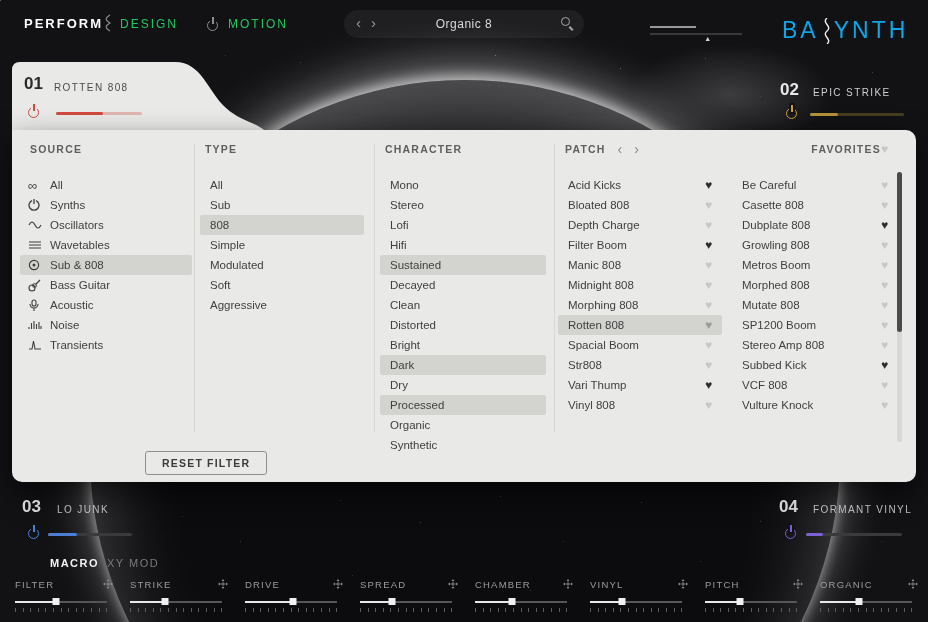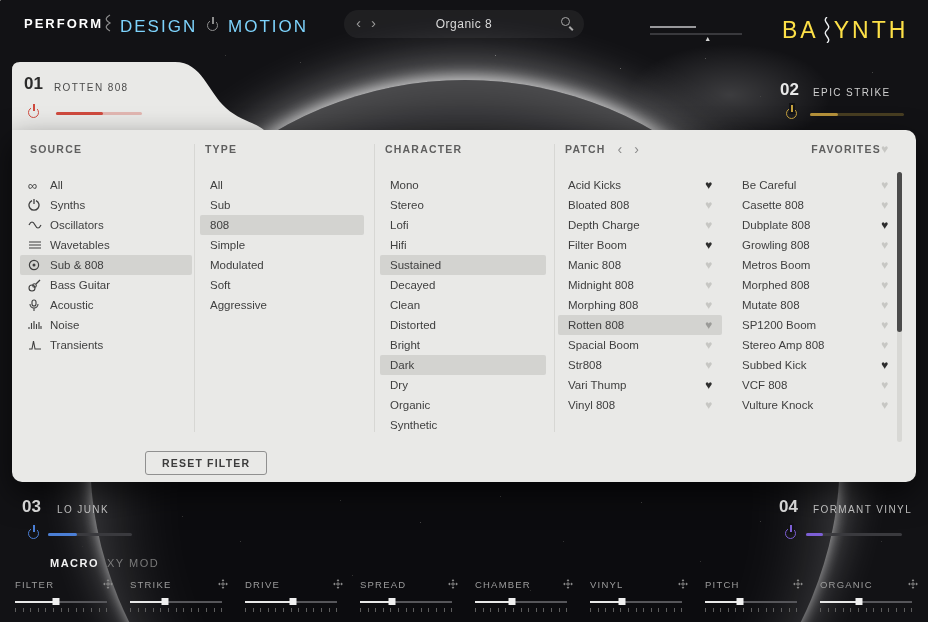--- a/index.html
+++ b/index.html
@@ -14,21 +14,21 @@
   .glow-side { position:absolute; left:620px; top:40px; width:220px; height:110px; border-radius:50%;
     background:radial-gradient(ellipse at center, rgba(255,255,255,.18), rgba(255,255,255,0) 65%); }
   .stars { position:absolute; left:0; top:0; width:1px; height:1px; background:#666;
     box-shadow:140px 70px #555,300px 62px #444,225px 55px #3a3a3a,620px 68px #666,705px 58px #555,
       760px 96px #444,42px 96px #333,872px 72px #444,495px 55px #777,
       340px 500px #3e3e3e,420px 522px #454545,500px 496px #3e3e3e,563px 541px #333,
       641px 502px #444,240px 541px #3a3a3a,182px 516px #333,760px 521px #3c3c3c,
       700px 561px #333,82px 546px #2f2f2f,881px 541px #333,530px 590px #2f2f2f,352px 575px #333; }
 
   
-  .topbar-tab { position:absolute; letter-spacing:2px; font-size:17px; color:#7dd3fc; cursor:default; }
+  .topbar-tab { position:absolute; letter-spacing:2px; font-size:12px; color:#22c55e; cursor:default; }
   .topbar-tab.active { color:#ffffff; font-weight:bold; font-size:13px; }
   .t-perform { left:24px; top:16px; }
   .t-design { left:120px; top:17px; }
   .t-motion { left:228px; top:17px; }
   .helix-ic { position:absolute; left:103px; top:14px; }
   .motion-pw { position:absolute; left:207px; top:17px; }
 
   .pw { display:inline-block; width:11px; height:11px; border:1.6px solid #8e8e8e; border-radius:50%; position:relative; }
   .pw::after { content:""; position:absolute; left:50%; top:-4px; transform:translateX(-50%);
     width:2px; height:7px; background:#8e8e8e; box-shadow:0 0 0 2px var(--bg,#121215); }
@@ -43,21 +43,21 @@
   .searchbar .arrow { color:#9a9a9a; font-size:15px; line-height:18px; cursor:pointer; }
   .searchbar .value { position:absolute; left:0; right:0; top:7px; text-align:center; color:#d9d9d9; font-size:12px; letter-spacing:.5px; }
   .mag { position:absolute; right:14px; top:7px; width:9px; height:9px; border:1.5px solid #a8a8a8; border-radius:50%; }
   .mag::after { content:""; position:absolute; left:8px; top:8px; width:5px; height:1.5px; background:#a8a8a8; transform:rotate(45deg); transform-origin:0 0; }
 
   .meter { position:absolute; left:650px; top:24px; width:96px; height:18px; }
   .meter .l1 { position:absolute; left:0; top:2px; width:46px; height:2px; background:#98989b; }
   .meter .l2 { position:absolute; left:0; top:9px; width:92px; height:2px; background:#39393d; }
   .meter .mk { position:absolute; top:11px; font-size:7px; color:#d5d5d5; transform:translateX(-50%); }
 
-  .logo { position:absolute; left:782px; top:17px; display:flex; align-items:flex-start; color:#fde047;
+  .logo { position:absolute; left:782px; top:17px; display:flex; align-items:center; color:#0ea5e9;
     font-size:23px; letter-spacing:3px; font-weight:400; }
 
   
   .slot-num { font-size:17px; font-weight:bold; }
   .slot-name { font-size:10px; letter-spacing:1.4px; }
   .hslider { position:absolute; height:3px; border-radius:2px; }
   .hslider .fill { position:absolute; left:0; top:0; height:3px; border-radius:2px; }
 
   .tab01 { position:absolute; left:12px; top:62px; width:252px; height:68px; background:#e9e9e7;
     clip-path:path("M0 8 Q0 0 8 0 L163 0 C190 0 196 30 214 46 C227 58 242 60 252 68 L0 68 Z");text-align:right; }
@@ -325,20 +325,23 @@
         </div>
       <div class="row">
           <span>Bright</span>
         </div>
       <div class="row sel">
           <span>Dark</span>
         </div>
       <div class="row">
           <span>Dry</span>
         </div>
+      <div class="row sel">
+          <span>Processed</span>
+        </div>
       <div class="row">
           <span>Organic</span>
         </div>
       <div class="row">
           <span>Synthetic</span>
         </div>
     </div>
 
     <div class="divider" style="left:542px;"></div>
 

